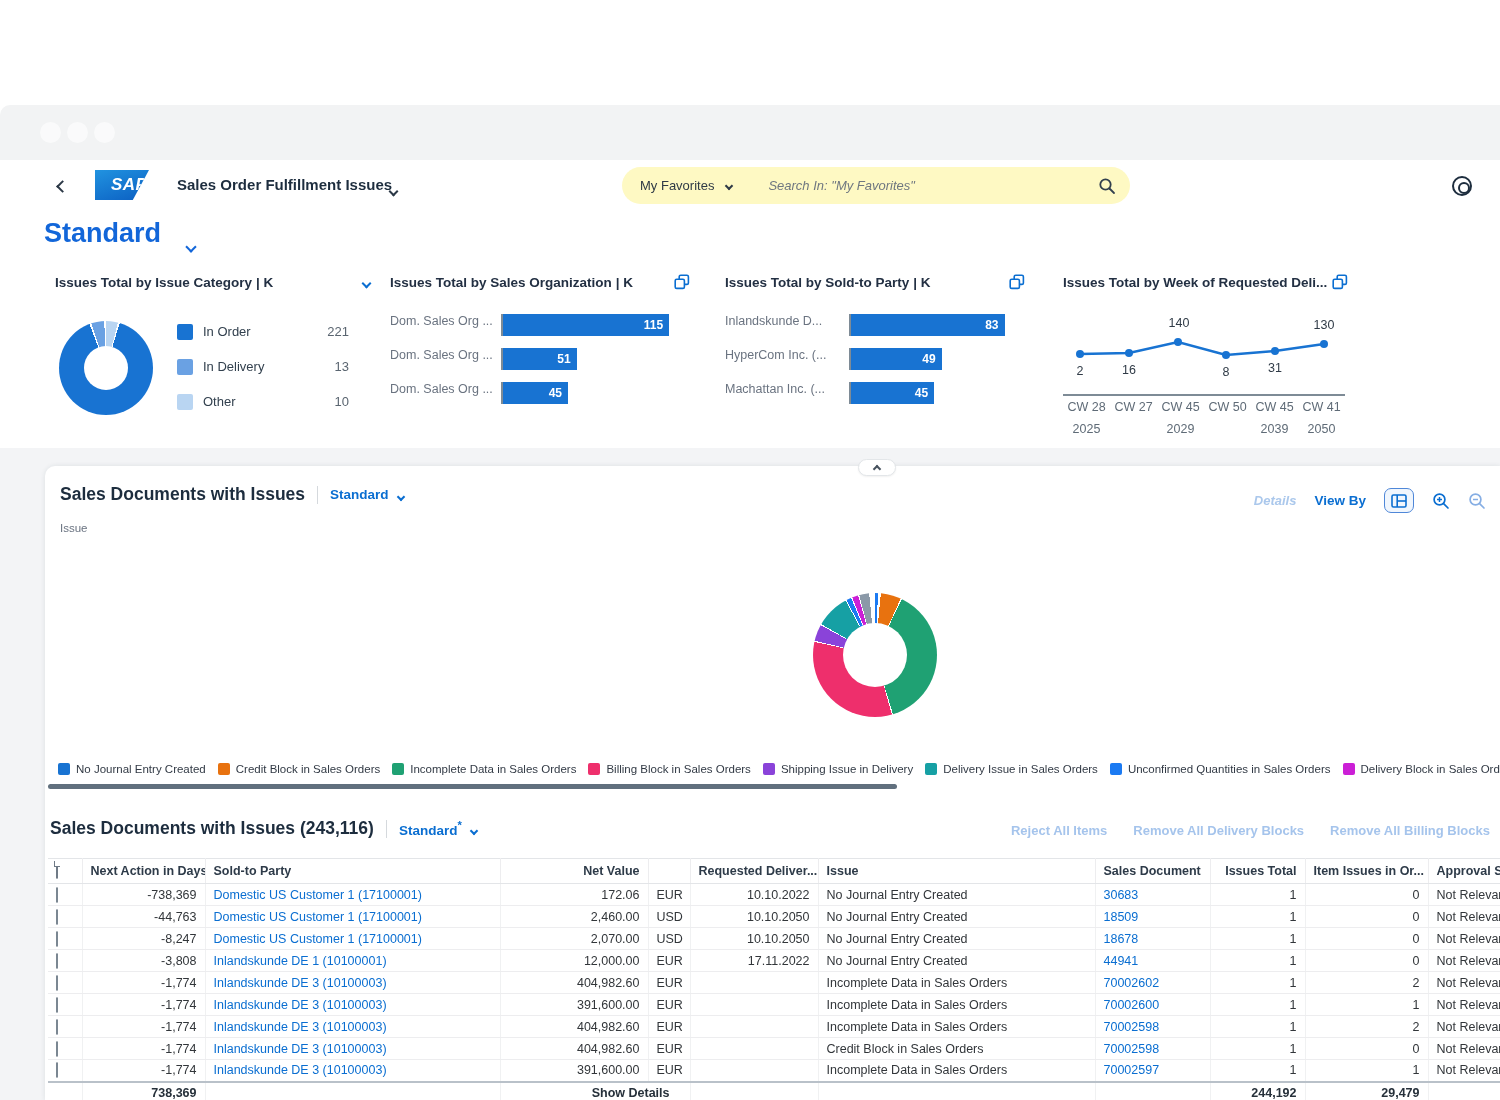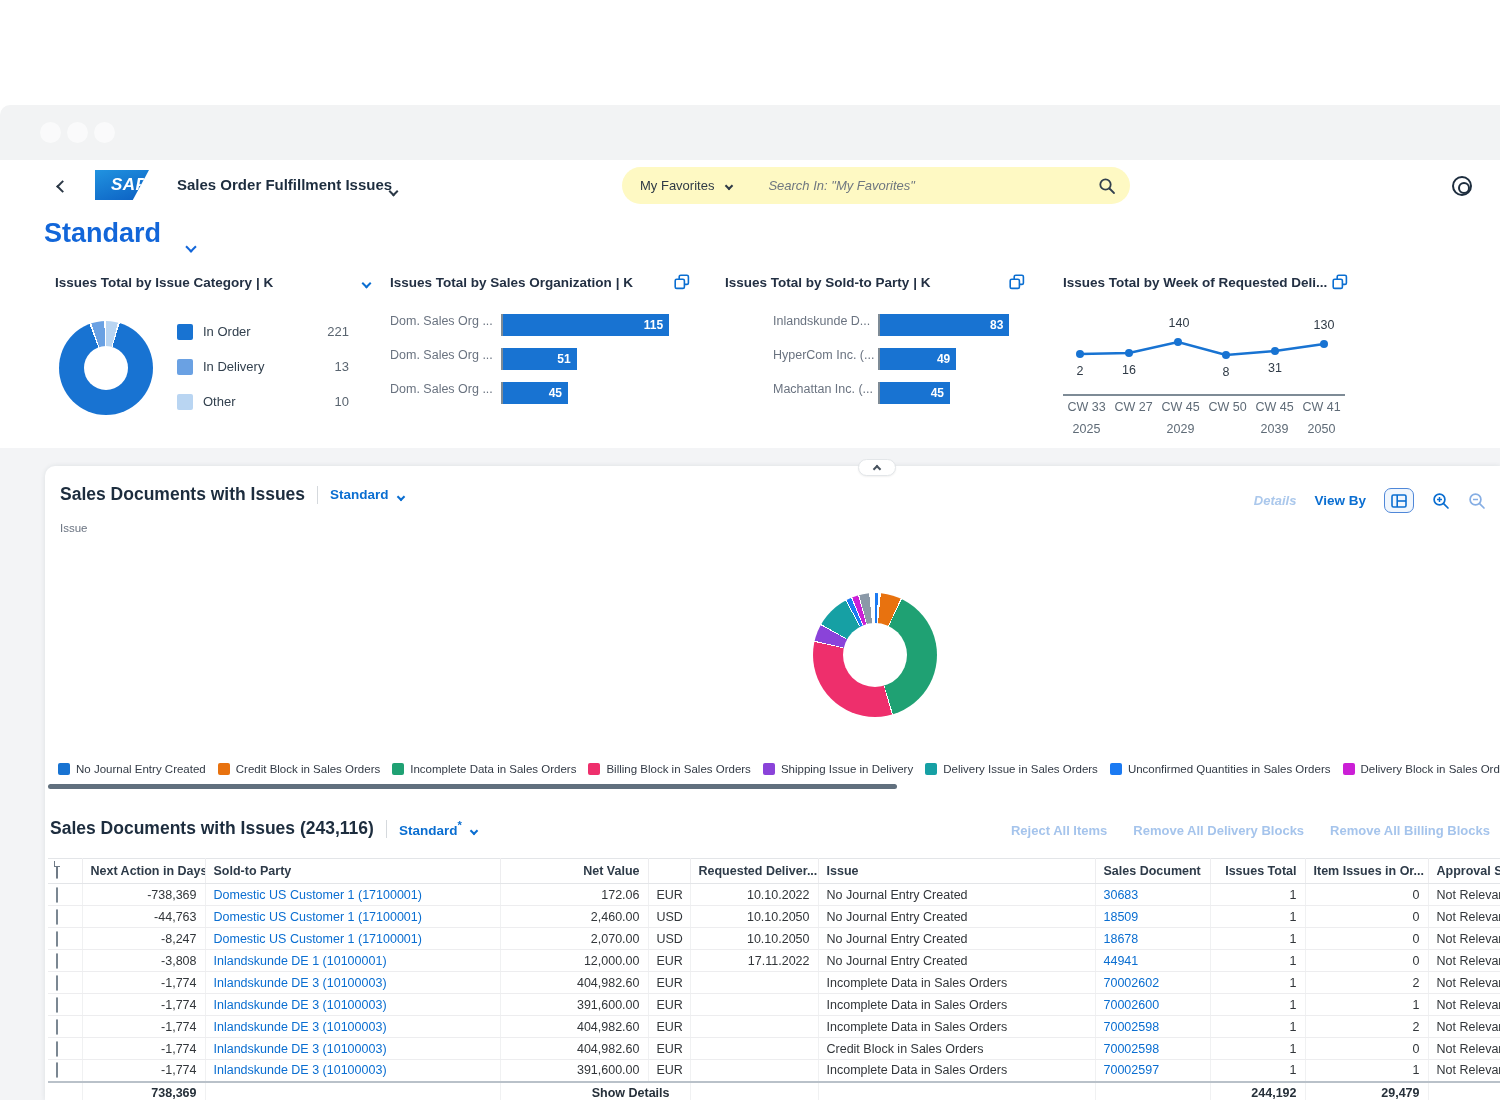--- a/index.html
+++ b/index.html
@@ -50,21 +50,21 @@
   .donut.small::after { width:44px; height:44px; }
   .c1-legend { position:absolute; left:122px; top:42px; width:172px; }
   .c1-lrow { display:flex; align-items:center; height:35px; }
   .lsq { width:16px; height:16px; border-radius:2px; flex:none; }
   .c1-lbl { flex:1; margin-left:10px; font-size:13px; color:#32404e; }
   .c1-val { font-size:13px; color:#5a6570; }
   .bars { position:absolute; left:0; top:42px; right:0; }
   .brow { display:flex; align-items:flex-start; margin-bottom:12px; }
   .blbl { font-size:12.5px; color:#6a7380; white-space:nowrap; overflow:hidden; }
   .c2 .blbl { width:111px; }
-  .c3 .blbl { width:124px;margin-left:48px; }
+  .c3 .blbl { width:124px; }
   .barea { border-left:2px solid #7e8b96; height:22px; }
   .c2 .barea { width:187px; }
   .c3 .barea { width:174px; }
   .bar { height:22px; background:#1873d2; color:#fff; font-size:12px; font-weight:bold;
          display:flex; align-items:center; justify-content:flex-end; padding-right:6px; }
   .linewrap { position:absolute; left:0; top:40px; width:282px; height:80px; }
   .pt-lbl { position:absolute; font-size:12.5px; color:#303b47; width:30px; text-align:center; }
   .axisline { position:absolute; left:0; top:122px; width:282px; height:2px; background:#7e8b96; }
   .cwrow { position:absolute; left:0; top:128px; width:282px; display:flex; }
   .cwrow span { width:47px; text-align:center; font-size:12.5px; color:#5f6b77; }
@@ -275,21 +275,21 @@
           </svg>
         <span class="pt-lbl" style="left:101px;top:4px">140</span>
         <span class="pt-lbl" style="left:246px;top:6px">130</span>
         <span class="pt-lbl" style="left:2px;top:52px">2</span>
         <span class="pt-lbl" style="left:51px;top:51px">16</span>
         <span class="pt-lbl" style="left:148px;top:53px">8</span>
         <span class="pt-lbl" style="left:197px;top:49px">31</span>
       </div>
       <div class="axisline"></div>
       <div class="cwrow">
-        <span>CW 33</span>
+        <span>CW 28</span>
         <span>CW 27</span>
         <span>CW 45</span>
         <span>CW 50</span>
         <span>CW 45</span>
         <span>CW 41</span>
       </div>
       <div class="cwrow yrow">
         <span>2025</span>
         <span></span>
         <span>2029</span>

